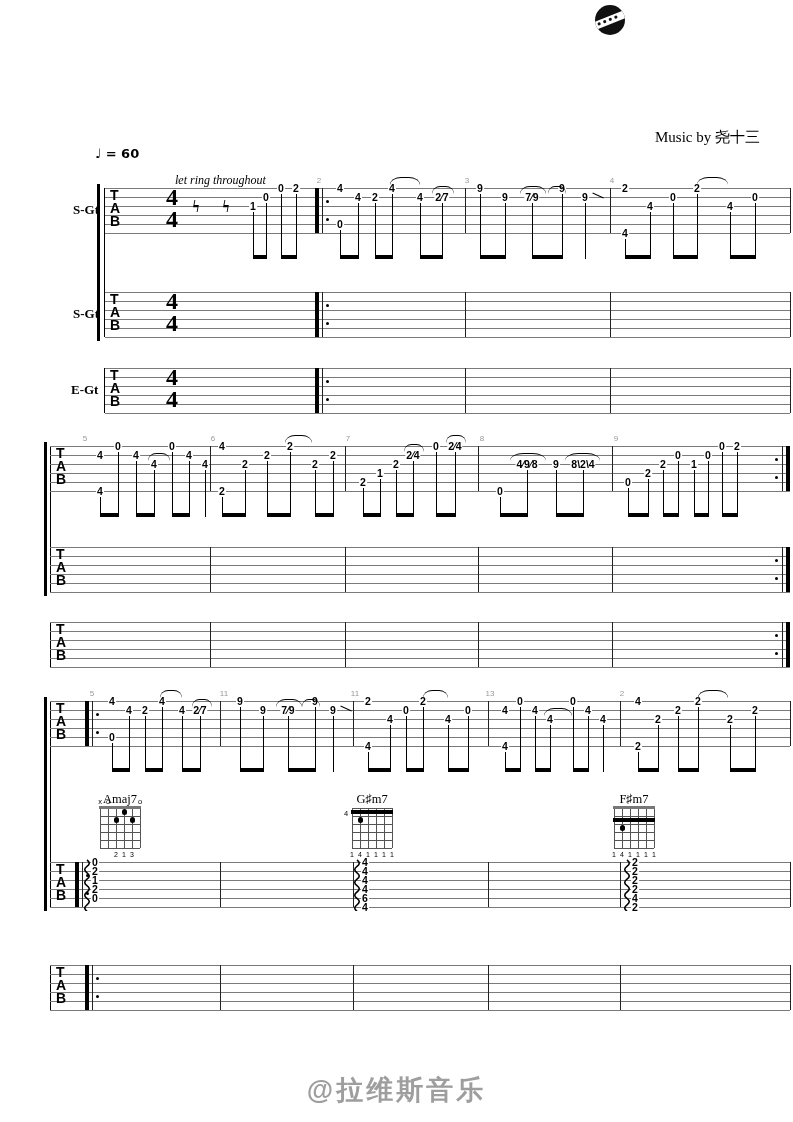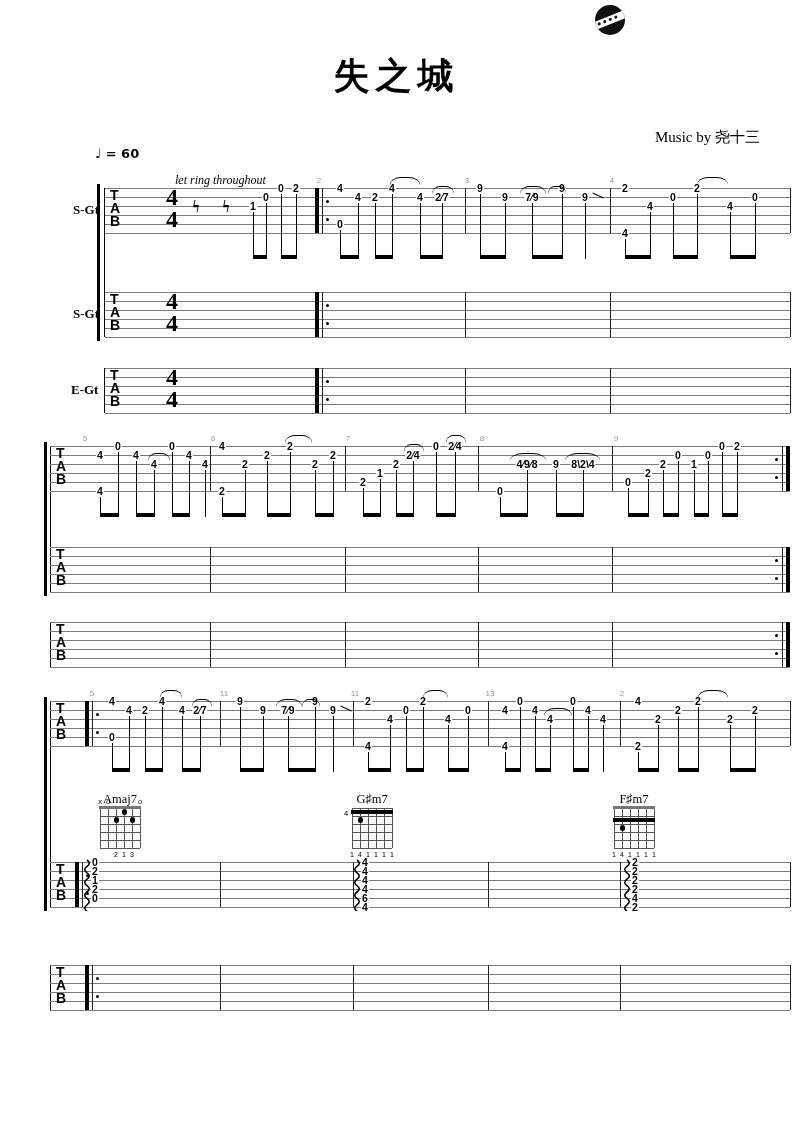--- a/index.html
+++ b/index.html
@@ -54,21 +54,20 @@
 
 <div id="page">
   <div class="logo">
     <div class="band">
       <div class="dot" style="left:5px"></div>
         <div class="dot" style="left:11px"></div>
       <div class="dot" style="left:17px"></div>
         <div class="dot" style="left:23px"></div>
     </div>
   </div>
-  <div class="title" style="top:52px">失之城</div>
   <div class="credit" style="right:33px;top:128px">Music by 尧十三</div>
   <div class="tempo" style="left:95px;top:146px">
     <span>♩</span>
     <span>= 60</span>
   </div>
   <div class="dirtext" style="left:175px;top:173px">let ring throughout</div>
   <div id="score" class="abs" style="left:0;top:0;width:793px;height:1122px">
       <div class="abs thick" style="left: 97px; top: 184px; width: 3px; height: 157px;"></div>
       <div class="abs thick" style="left: 104px; top: 188px; width: 1px; height: 149px;"></div>
       <div class="abs thick" style="left: 104px; top: 368px; width: 1px; height: 45px;"></div>
@@ -574,13 +573,14 @@
       <div class="cd-nut" style="left: 613px; top: 806px; width: 42px;"></div>
       <div class="cd-barre" style="left: 613px; top: 817.5px; width: 42px;"></div>
       <div class="cd-dot" style="left: 619.8px; top: 825.2px;"></div>
       <div class="cd-fing" style="left: 614px; top: 851px;">1</div>
       <div class="cd-fing" style="left: 622px; top: 851px;">4</div>
       <div class="cd-fing" style="left: 630px; top: 851px;">1</div>
       <div class="cd-fing" style="left: 638px; top: 851px;">1</div>
       <div class="cd-fing" style="left: 646px; top: 851px;">1</div>
       <div class="cd-fing" style="left: 654px; top: 851px;">1</div>
     </div>
+  <div class="watermark" style="top:1072px">@拉维斯音乐</div>
 </div>
 
 </body></html>

